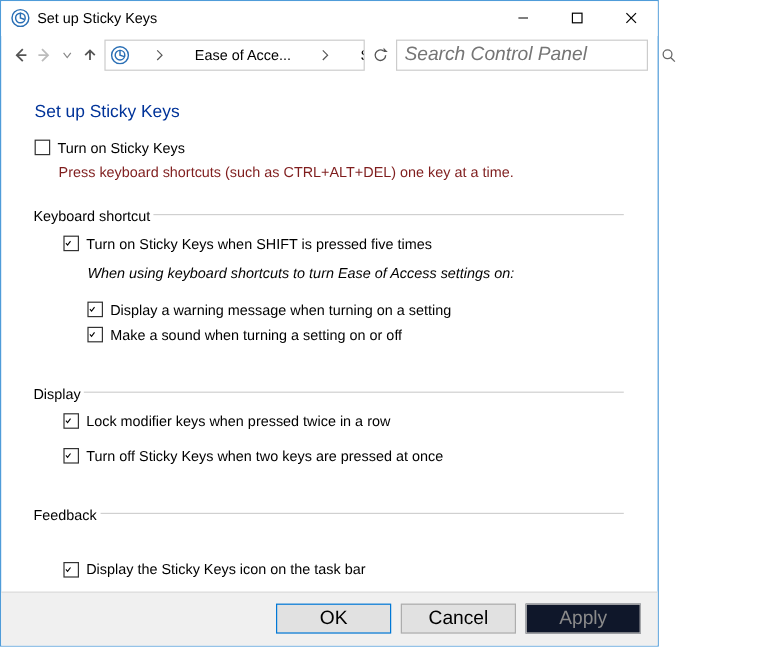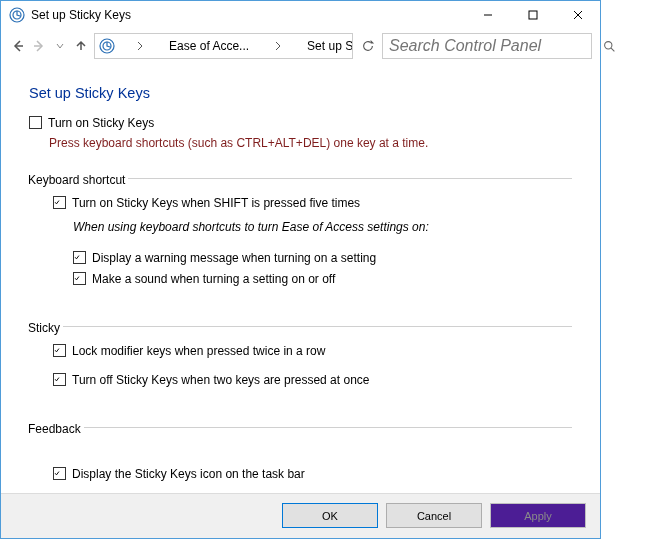--- a/index.html
+++ b/index.html
@@ -4,21 +4,21 @@
 <style>
   html, body {
     margin: 0;
     padding: 0;
     font-family: "Segoe UI", Tahoma, sans-serif;
     font-size: 12px;
     color: #000;
     background: #fff;
   }
   .window {
-    width: 601px;
+    width: 549px;
     height: 539px;
     border: 1px solid #4f9cd9;
     box-sizing: border-box;
     display: flex;
     flex-direction: column;
     background: #fff;
   }
   
   .titlebar {
     height: 30px;
@@ -207,34 +207,34 @@
     align-items: center;
     justify-content: flex-end;
     padding: 0 14px;
     gap: 8px;
   }
   .btn {
     min-width: 74px;
     height: 23px;
     border: 1px solid #adadad;
     background: #e1e1e1;
-    font-size: 11px;
+    font-size: 16px;
     display: flex;
     align-items: center;
     justify-content: center;
     padding: 0 10px;
   }
   .btn.default {
     border: 1px solid #0078d7;
     background: #e1e1e1;
   }
   .btn.disabled {
     color: #8a8a8a;
     border-color: #bfbfbf;
-    background: #4c1d95;
+    background: #0f172a;
   }
 </style>
 </head>
 <body>
 
 <div class="window">
 
   <div class="titlebar">
     <span class="app-icon">
       <svg viewBox="0 0 16 16" width="16" height="16">
@@ -369,21 +369,21 @@
                   <path d="M2 5 L4.5 8 L9 2" fill="none" stroke="#000" stroke-width="1.7"></path>
                 </svg>
             </span>
             <span>Make a sound when turning a setting on or off</span>
           </div>
         </div>
       </div>
     </div>
 
     <div class="groupbox">
-      <span class="group-legend">Sticky</span>
+      <span class="group-legend">Display</span>
       <div class="group-frame">
         <div class="checkbox-row">
           <span class="cb checked">
             <svg viewBox="0 0 11 11">
                 <path d="M2 5 L4.5 8 L9 2" fill="none" stroke="#000" stroke-width="1.7"></path>
               </svg>
           </span>
           <span>Lock modifier keys when pressed twice in a row</span>
         </div>
         <div class="checkbox-row" style="margin-top:12px;">
@@ -393,21 +393,21 @@
               </svg>
           </span>
           <span>Turn off Sticky Keys when two keys are pressed at once</span>
         </div>
       </div>
     </div>
 
     <div class="groupbox">
       <span class="group-legend">Feedback</span>
       <div class="group-frame">
-        <div class="checkbox-row" style="margin-top:26px;">
+        <div class="checkbox-row" style="margin-top:26px;align-items:center;">
           <span class="cb checked">
             <svg viewBox="0 0 11 11">
                 <path d="M2 5 L4.5 8 L9 2" fill="none" stroke="#000" stroke-width="1.7"></path>
               </svg>
           </span>
           <span>Display the Sticky Keys icon on the task bar</span>
         </div>
       </div>
     </div>
 

